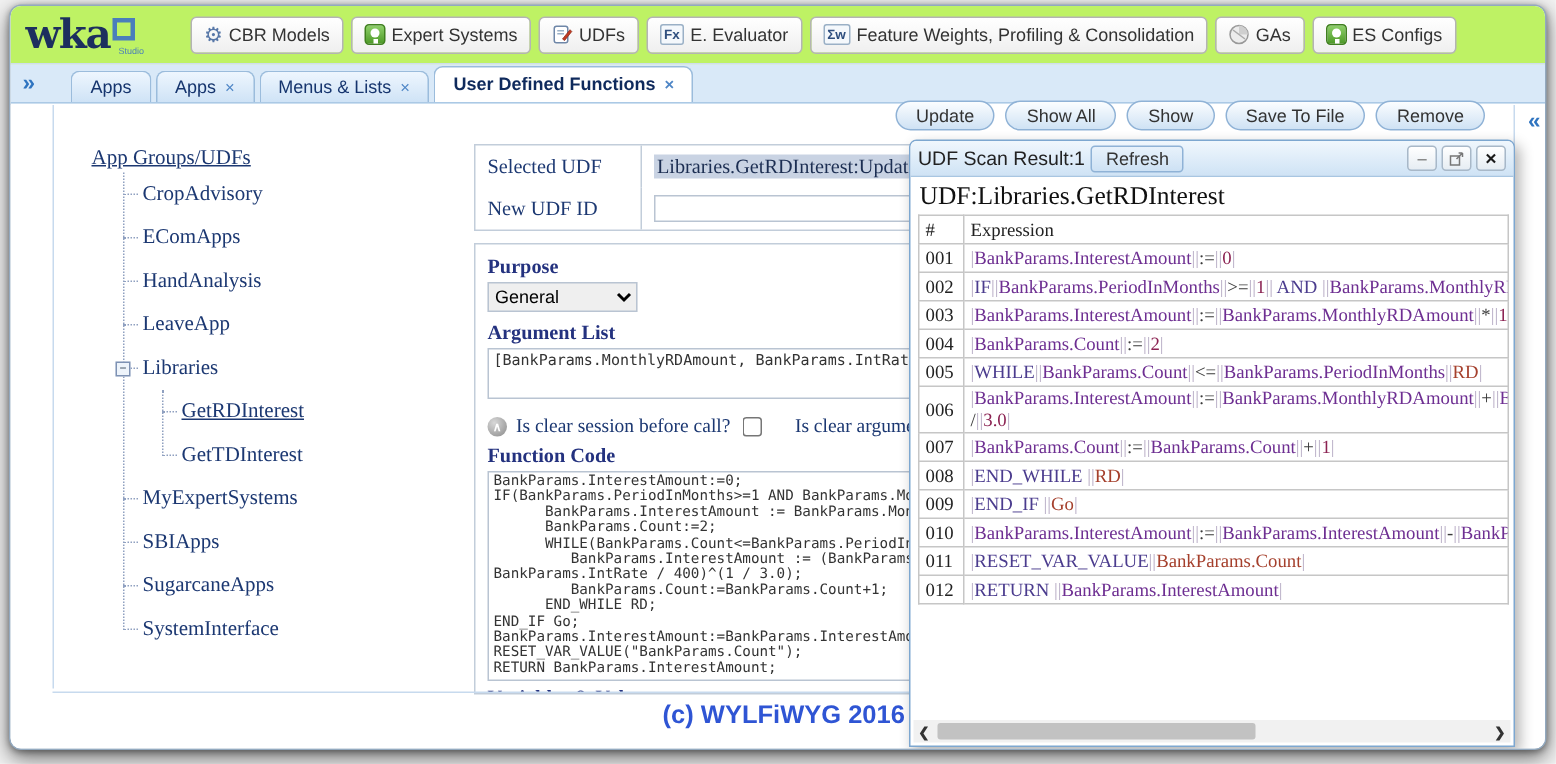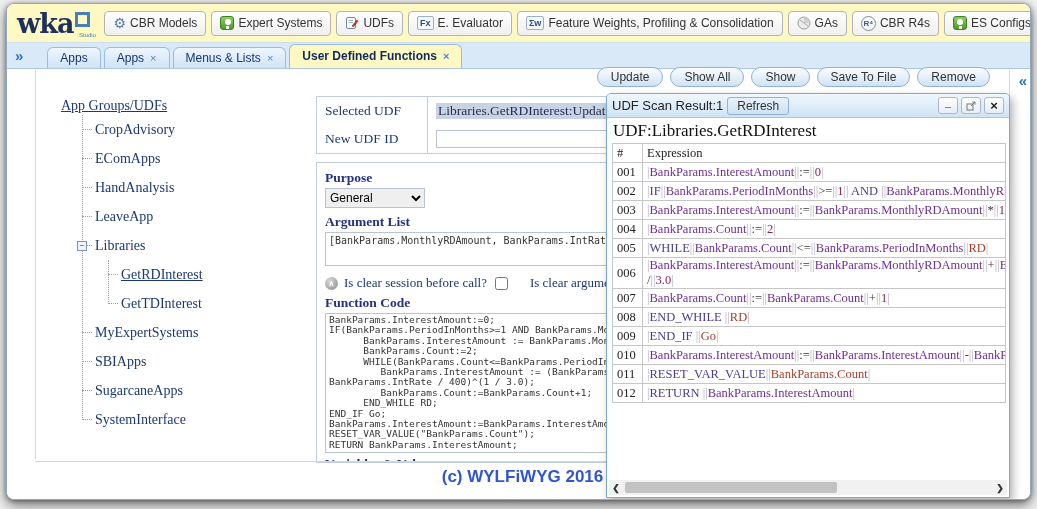--- a/index.html
+++ b/index.html
@@ -2,21 +2,21 @@
 <html><head>
 <meta charset="utf-8">
 <style>
   * { box-sizing: border-box; margin: 0; padding: 0; }
   html,body { width:1037px; height:509px; background:#f2f2f2; font-family:"Liberation Sans",sans-serif; overflow:hidden; }
   .window { position:absolute; left:6px; top:3px; width:1025px; height:497px; background:#fff;
             border:1px solid #93a9bf; border-radius:8px; overflow:hidden;
             box-shadow:0 5px 14px rgba(0,0,0,.55), 0 1px 4px rgba(0,0,0,.35); }
 
   
-  .topbar { height:39px; display:flex; align-items:center; padding:0 10px; background:#fef9c3; border-bottom:1px solid #cfdded; }
+  .topbar { height:39px; display:flex; align-items:center; padding:0 10px; background:#bef264; border-bottom:1px solid #cfdded; }
   .logo { display:flex; align-items:flex-start; width:96px; position:relative; }
   .logo-text { font-family:"DejaVu Serif",serif; font-weight:bold; font-size:27px; line-height:27px; color:#1d2f5e; letter-spacing:-1px; }
   .logo-sq { width:15px; height:15px; border:3px solid #4a7ebb; margin-left:2px; margin-top:2px; }
   .logo-sub { position:absolute; left:62px; top:22px; font-size:6px; color:#4a7ebb; }
   .tbtns { display:flex; gap:5px; margin-left:14px; align-items:center; }
   .tbtn { display:inline-flex; align-items:center; gap:4px; height:25px; padding:0 8px; background:linear-gradient(#ffffff,#efefef);
           border:1px solid #b4b4b4; border-radius:4px; font-size:12px; color:#333; white-space:nowrap; cursor:pointer; }
   .ic { display:inline-flex; align-items:center; justify-content:center; }
   .ic-gear { color:#5878a8; font-size:14px; }
   .bulbbox { width:14px; height:14px; background:linear-gradient(#8ed06a,#4e9a28); border:1px solid #3f7f1f; border-radius:3px; position:relative; display:inline-block; }
@@ -25,21 +25,21 @@
   .bulbbox .bs { left:5px; top:8.5px; width:3px; height:3px; }
   .ic-fx { border:1px solid #9ab0c6; background:#f4f8fc; color:#2f4f7f; font-size:9px; font-weight:bold; padding:1px 2px; border-radius:2px; }
   .ic-r4 { width:15px; height:15px; border:1px solid #7a8ca8; border-radius:50%; color:#3f5f8f; font-size:8px; font-weight:bold; display:inline-flex; align-items:center; justify-content:center; }
 
   
   .tabstrip { height:26px; background:#d9e9f8; border-bottom:1px solid #abc9e5; display:flex; align-items:flex-end; padding-left:8px; position:relative; }
   .chev { color:#2f74c0; font-weight:bold; font-size:15px; align-self:center; margin-right:24px; cursor:pointer; }
   .tabs { display:flex; gap:3px; align-items:flex-end; }
   .tab { height:21px; line-height:20px; padding:0 12px; font-size:12px; color:#16356e; background:linear-gradient(#eef6fe,#cfe3f6);
          border:1px solid #9bbcdc; border-bottom:none; border-radius:6px 6px 0 0; white-space:nowrap; cursor:pointer; }
-  .tab.active { background:#fef9c3; font-weight:bold; height:24px; line-height:23px; color:#0f2a5c; }
+  .tab.active { background:#ffffff; font-weight:bold; height:24px; line-height:23px; color:#0f2a5c; }
   .tab .x { color:#4f86c6; margin-left:6px; font-size:11px; }
 
   
   .content { position:absolute; top:66px; left:0; right:0; bottom:0; background:#fff; }
   .vline-left { position:absolute; left:28px; top:0; bottom:40px; border-left:1px solid #c7daee; }
   .vline-right { position:absolute; right:20px; top:0; bottom:40px; border-left:1px solid #c7daee; }
   .chev-right { position:absolute; right:3px; top:2px; color:#2f74c0; font-weight:bold; font-size:15px; cursor:pointer; }
   .footer { position:absolute; left:28px; right:20px; bottom:12px; height:26px; border-top:1px solid #c7daee;
             text-align:center; padding-top:5px; font-size:17px; font-weight:bold; color:#2f55d4; }
 
@@ -159,24 +159,20 @@
           <span class="ic">
             <svg width="14" height="14" viewBox="0 0 14 14">
               <circle cx="7" cy="7" r="6" fill="#ececec" stroke="#999"></circle>
               <path d="M7 1 A6 6 0 0 1 13 7 L7 7 Z" fill="#cfcfcf"></path>
               <line x1="3" y1="4" x2="11" y2="10" stroke="#aaa"></line>
             </svg>
           </span>
           <span>GAs</span>
         </button>
         <button class="tbtn">
-          <span class="ic ic-r4">R⁴</span>
-          <span>CBR R4s</span>
-        </button>
-        <button class="tbtn">
           <span class="bulbbox">
             <i class="bc"></i>
             <i class="bs"></i>
           </span>
           <span>ES Configs</span>
         </button>
       </div>
 
   </div>
 

